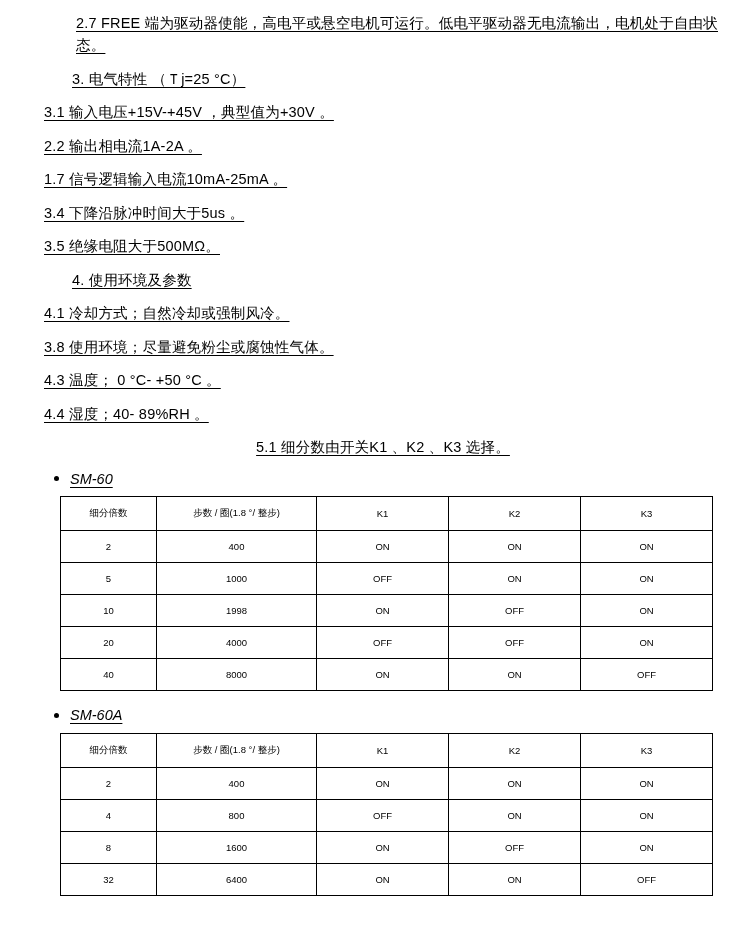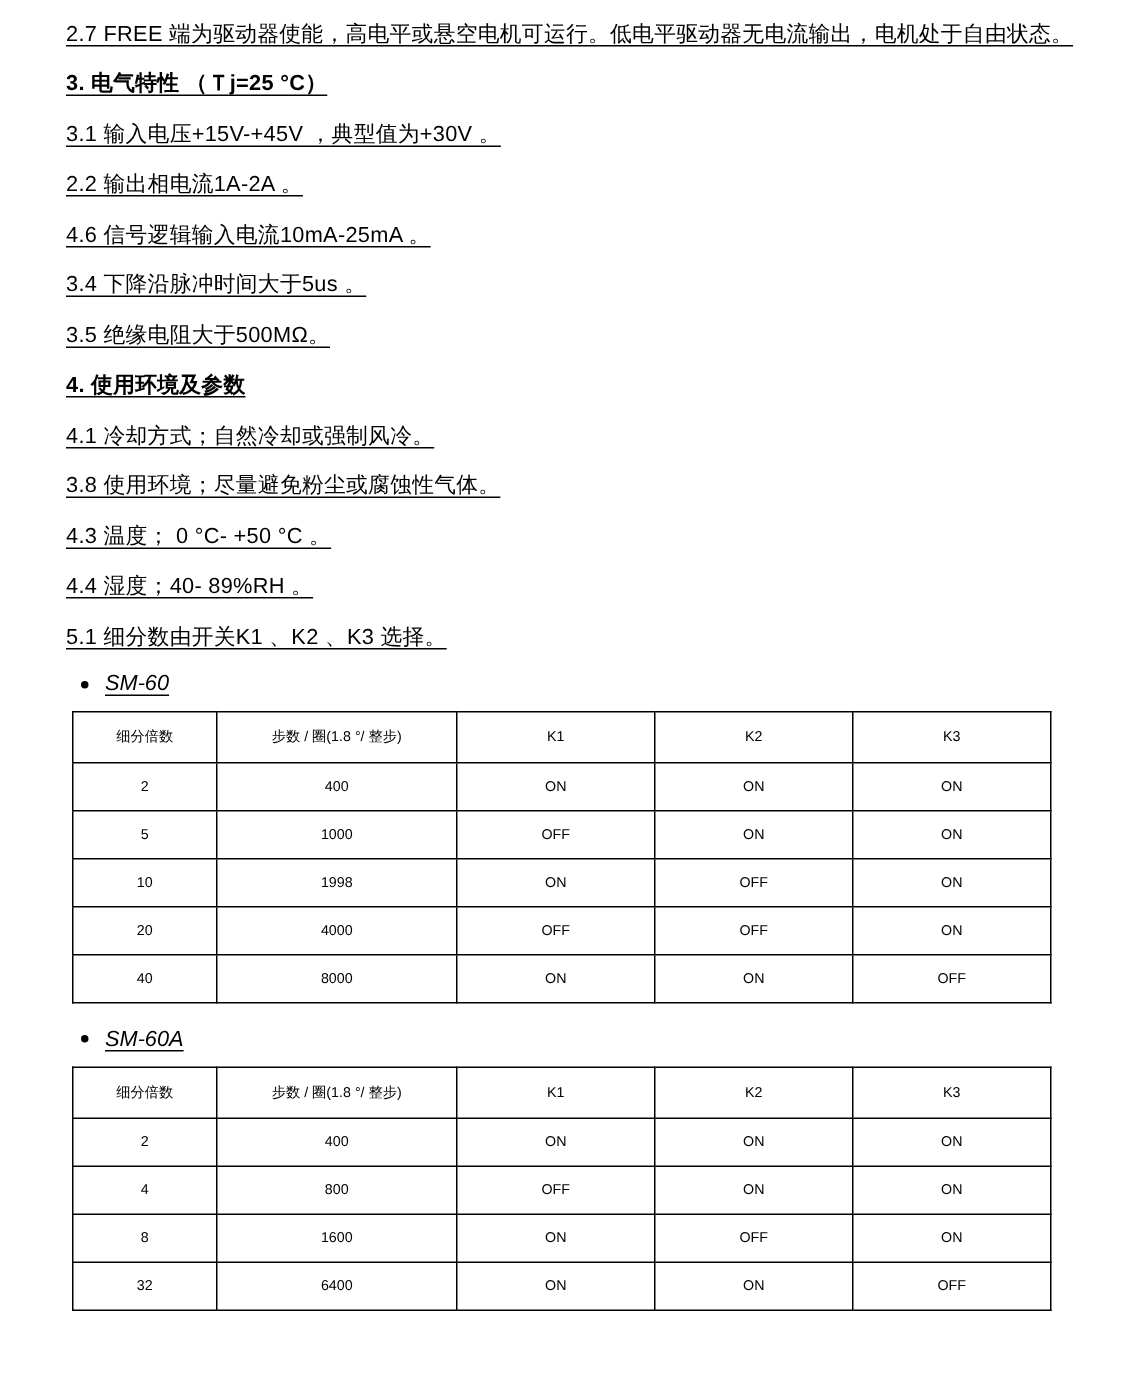--- a/index.html
+++ b/index.html
@@ -21,24 +21,26 @@
   .para {
     font-size: 14.5px;
     line-height: 1.55;
     margin: 0 0 11px 0;
     text-decoration: underline;
     text-underline-offset: 3px;
     text-decoration-thickness: 1px;
     letter-spacing: 0.2px;
   }
   .para.head {
-    font-weight: bold;
+    font-weight: normal;
+    margin-left: 28px;
   }
   .para.tight {
     margin-bottom: 10px;
+    text-align: center;
   }
   .bullet-line {
     margin: 0 0 6px 0;
     padding-left: 26px;
     font-size: 14.5px;
     line-height: 1.5;
     position: relative;
     font-style: italic;
   }
   .bullet-line .dot {
@@ -51,21 +53,21 @@
     border-radius: 50%;
   }
   .bullet-line .txt {
     text-decoration: underline;
     text-underline-offset: 3px;
     text-decoration-thickness: 1px;
   }
   table.sm {
     border-collapse: collapse;
     width: 652px;
-    margin: 6px 0 14px 4px;
+    margin: 6px 0 14px 16px;
     table-layout: fixed;
     padding-left: 29px;
   }
   table.sm td, table.sm th {
     border: 1px solid #000000;
     text-align: center;
     vertical-align: middle;
     font-weight: normal;
     font-size: 9.5px;
     height: 31px;
@@ -75,32 +77,33 @@
     font-size: 9.5px;
     height: 33px;
   }
   table.sm col.c0 { width: 96px; }
   table.sm col.c1 { width: 160px; }
   table.sm col.c2 { width: 132px; }
   table.sm col.c3 { width: 132px; }
   table.sm col.c4 { width: 132px; }
   .firstpara {
     margin-top: 4px;
+    margin-left: 32px;
   }
 </style>
 </head>
 <body>
 
 <div class="page">
 
   <p class="para firstpara">2.7 FREE 端为驱动器使能，高电平或悬空电机可运行。低电平驱动器无电流输出，电机处于自由状态。</p>
   <p class="para head">3. 电气特性 （Ｔj=25 °C）</p>
   <p class="para">3.1 输入电压+15V-+45V ，典型值为+30V 。</p>
   <p class="para">2.2 输出相电流1A-2A 。</p>
-  <p class="para">4.6 信号逻辑输入电流10mA-25mA 。</p>
+  <p class="para">1.7 信号逻辑输入电流10mA-25mA 。</p>
   <p class="para">3.4 下降沿脉冲时间大于5us 。</p>
   <p class="para">3.5 绝缘电阻大于500MΩ。</p>
   <p class="para head">4. 使用环境及参数</p>
   <p class="para">4.1 冷却方式；自然冷却或强制风冷。</p>
   <p class="para">3.8 使用环境；尽量避免粉尘或腐蚀性气体。</p>
   <p class="para">4.3 温度； 0 °C- +50 °C 。</p>
   <p class="para">4.4 湿度；40- 89%RH 。</p>
   <p class="para tight">5.1 细分数由开关K1 、K2 、K3 选择。</p>
 
   <div class="bullet-line">

